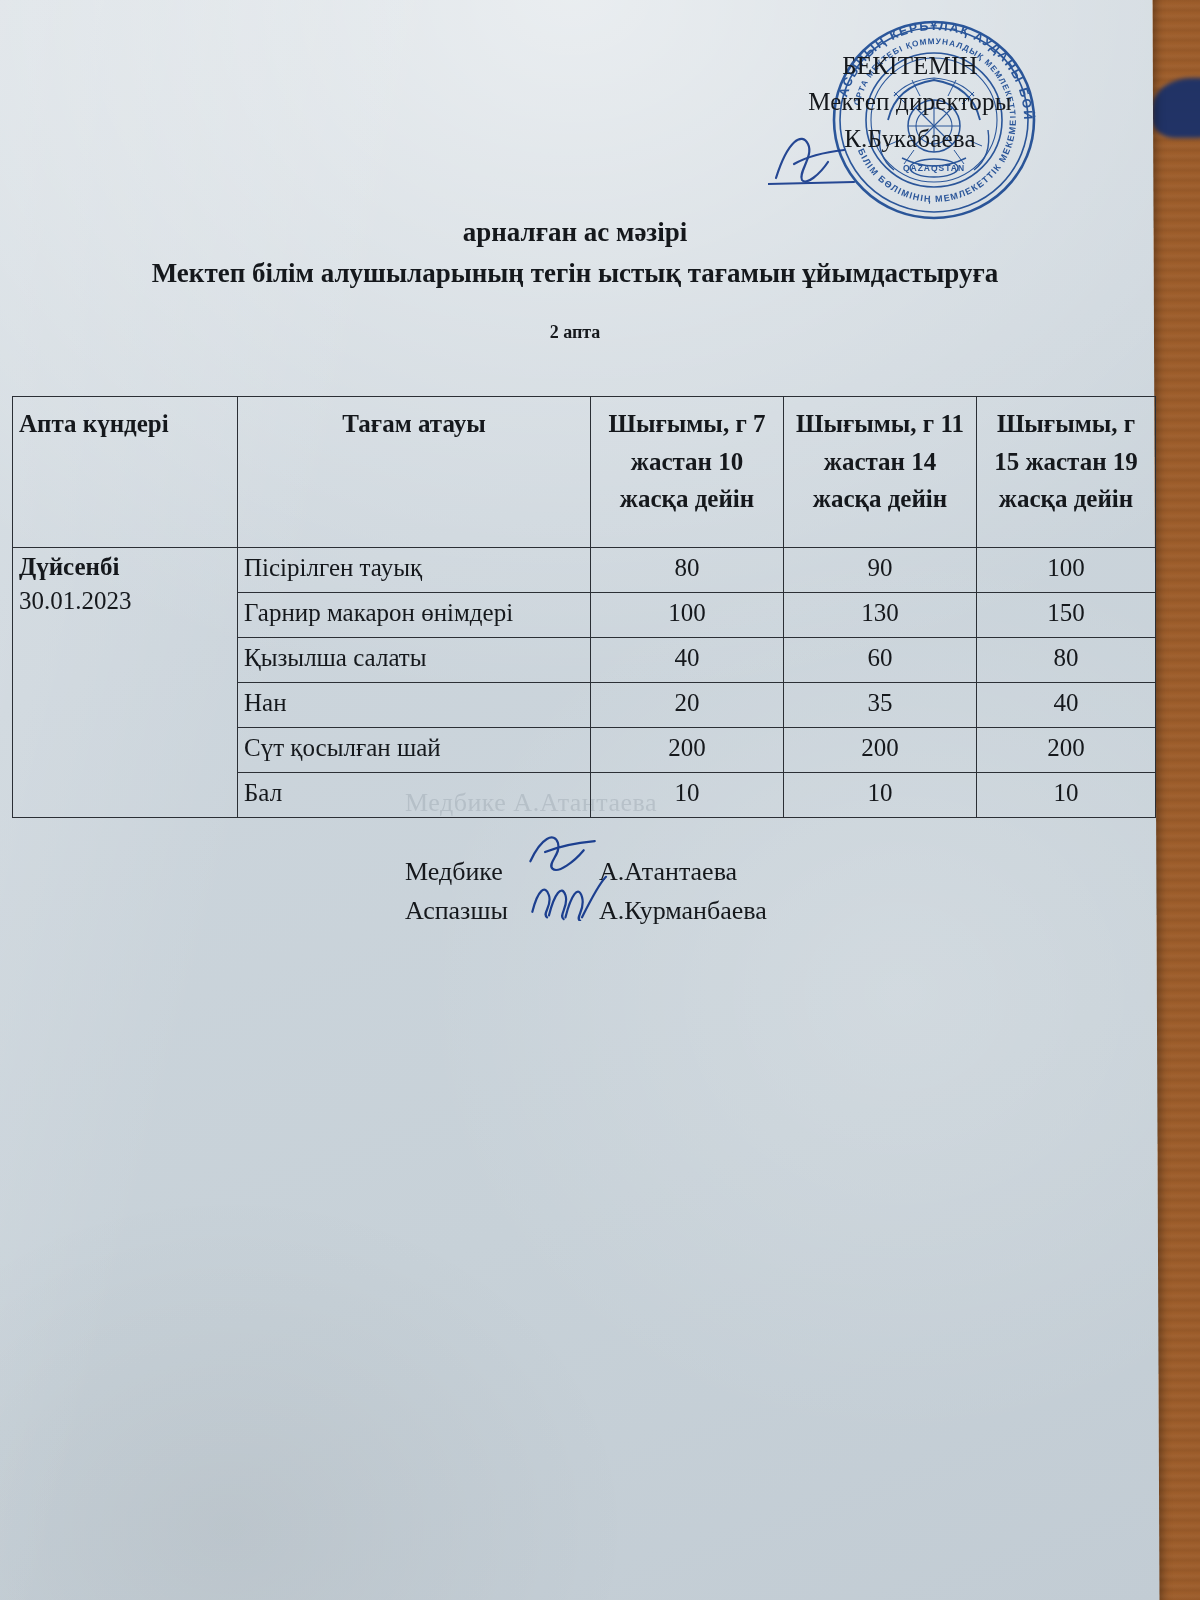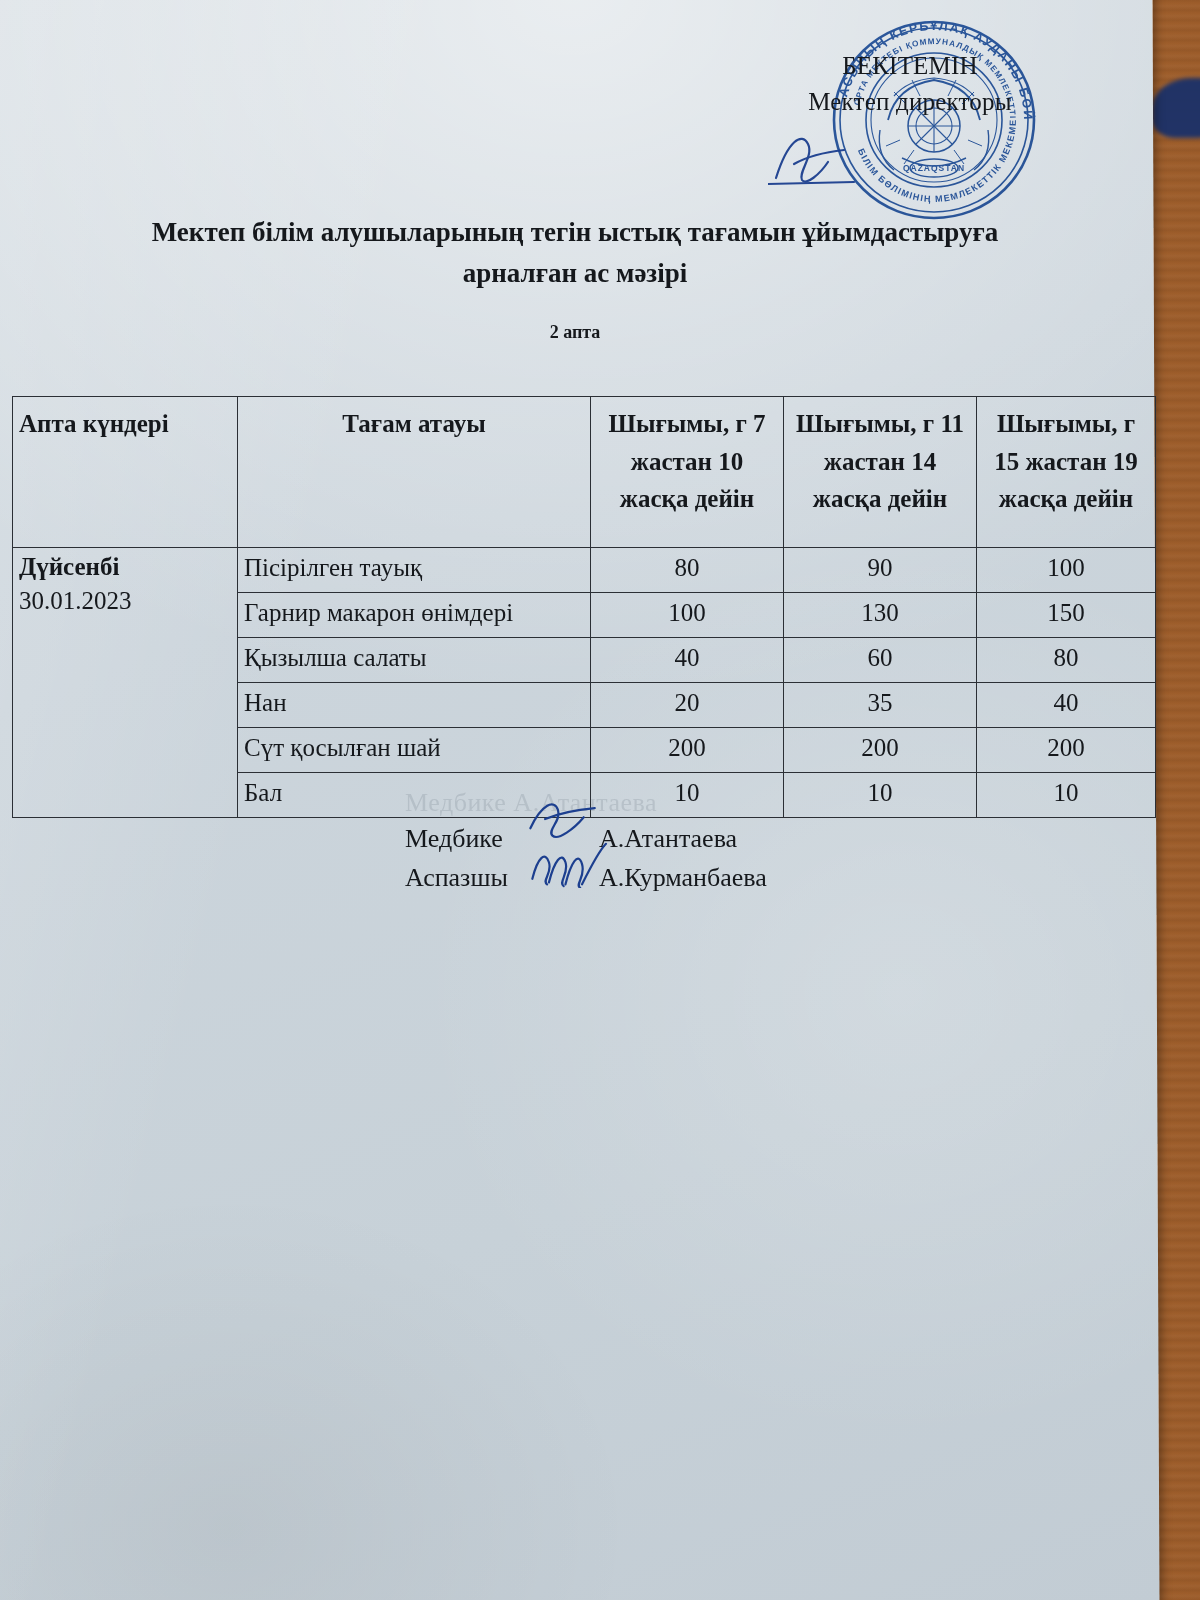--- a/index.html
+++ b/index.html
@@ -213,21 +213,21 @@
     color: rgba(60,72,88,0.14);
     letter-spacing: .5px;
     user-select: none;
     pointer-events: none;
   }
 
   
   .signatures {
     position: absolute;
     left: 405px;
-    top: 819px;
+    top: 852px;
     font-size: 26px;
     line-height: 1.5;
   }
 
   .sig-row {
     position: relative;
     display: flex;
     align-items: baseline;
     white-space: nowrap;
   }
@@ -315,25 +315,26 @@
           <path d="M8 56 C 20 18, 34 10, 40 22 C 46 34, 30 50, 34 58 C 38 64, 52 52, 60 40"></path>
           <path d="M26 42 C 40 34, 58 30, 76 28"></path>
           <path d="M0 62 L 86 60"></path>
         </g>
       </svg>
     </div>
 
     <div class="approval">
       <div>БЕКІТЕМІН</div>
       <div>Мектеп директоры</div>
+      <div>К.Букабаева</div>
     </div>
 
     <div class="doc-title">
+      <div>арналған ас мәзірі</div>
       <div>Мектеп білім алушыларының тегін ыстық тағамын ұйымдастыруға</div>
-      <div>арналған ас мәзірі</div>
     </div>
 
     <div class="week-label">2 апта</div>
 
     <table class="menu-table">
       <thead>
         <tr>
           <th class="th-days">Апта күндері</th>
           <th class="th-dish">Тағам атауы</th>
           <th class="th-y1">Шығымы, г 7 жастан 10 жасқа дейін</th>

